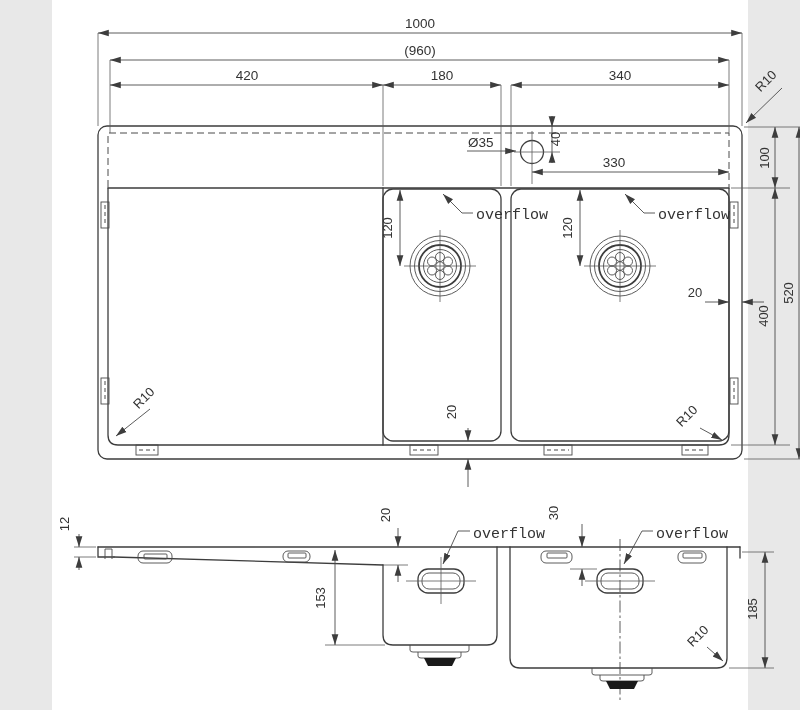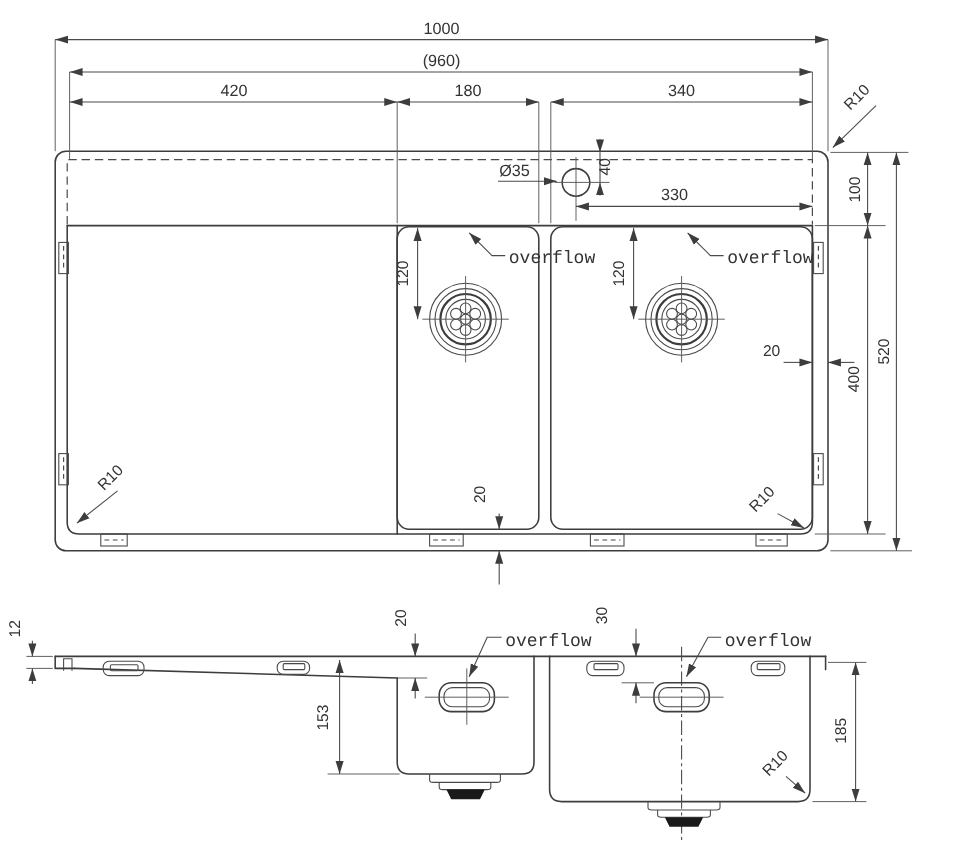--- a/index.html
+++ b/index.html
@@ -1,16 +1,16 @@
 <!DOCTYPE html>
 <html><head>
 <meta charset="utf-8">
 <style>
   html,body{margin:0;padding:0;background:#e8e8e8;}
-  .sheet{width:800px;height:710px;background:#ffffff;position:relative;margin:0 auto;}
+  .sheet{width:696px;height:710px;background:#ffffff;position:relative;margin:0 auto;}
   svg{display:block;}
   .ln{stroke:#3d3d3d;stroke-width:1.3;fill:none;stroke-linecap:round;}
   .ln-thin{stroke:#4a4a4a;stroke-width:0.9;fill:none;}
   .dim{stroke:#4a4a4a;stroke-width:0.9;fill:none;}
   .ext{stroke:#5a5a5a;stroke-width:0.8;fill:none;}
   .dash{stroke:#4a4a4a;stroke-width:1;fill:none;stroke-dasharray:7 4;}
   .clipdash{stroke:#4a4a4a;stroke-width:1;fill:none;stroke-dasharray:4 3;}
   .cl{stroke:#4a4a4a;stroke-width:0.9;fill:none;stroke-dasharray:12 3 2.5 3;}
   .dimtxt{font-family:"Liberation Sans",sans-serif;font-size:13.5px;fill:#333;}
   .dimtxt-s{font-family:"Liberation Sans",sans-serif;font-size:13px;fill:#333;}

